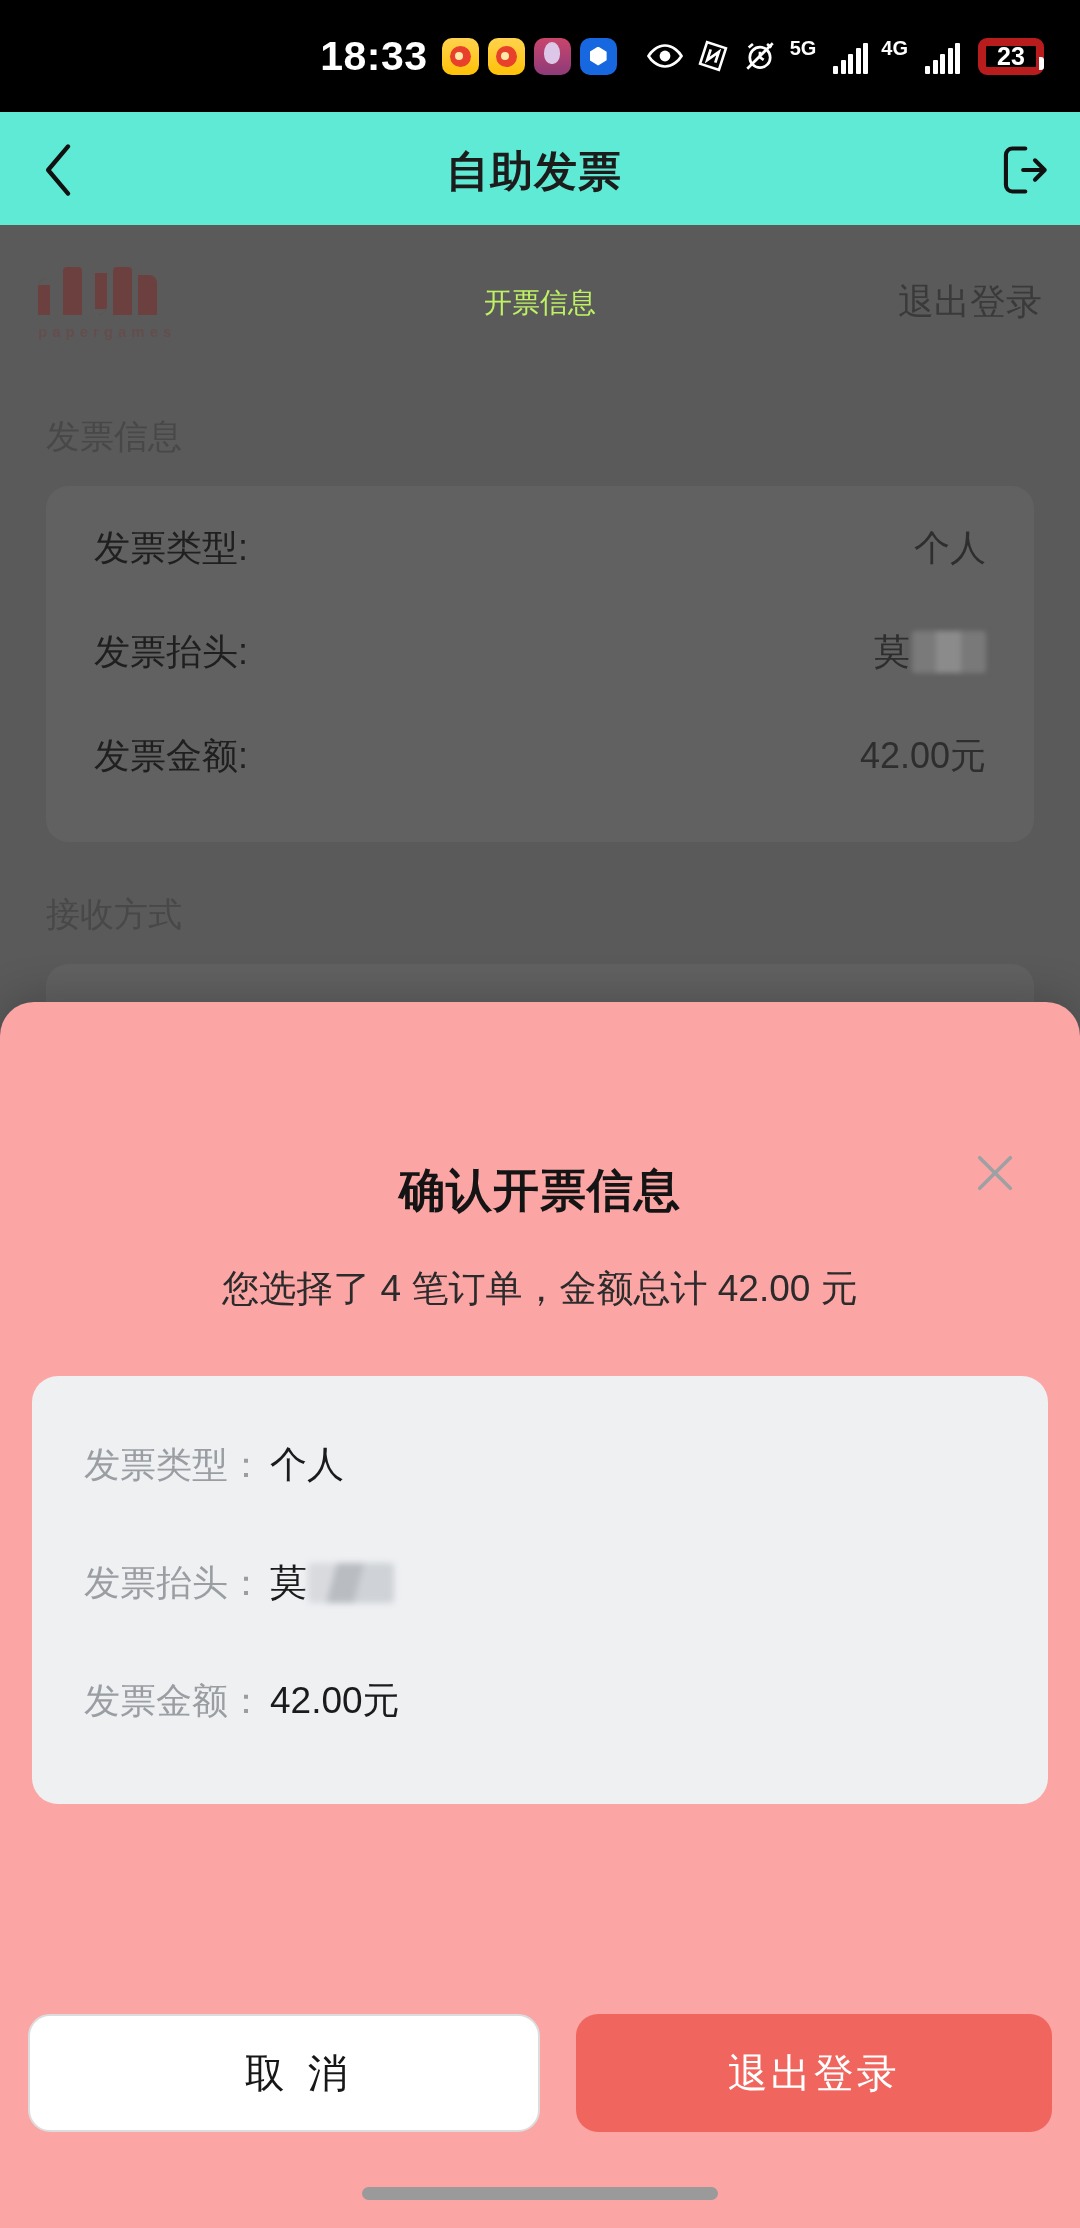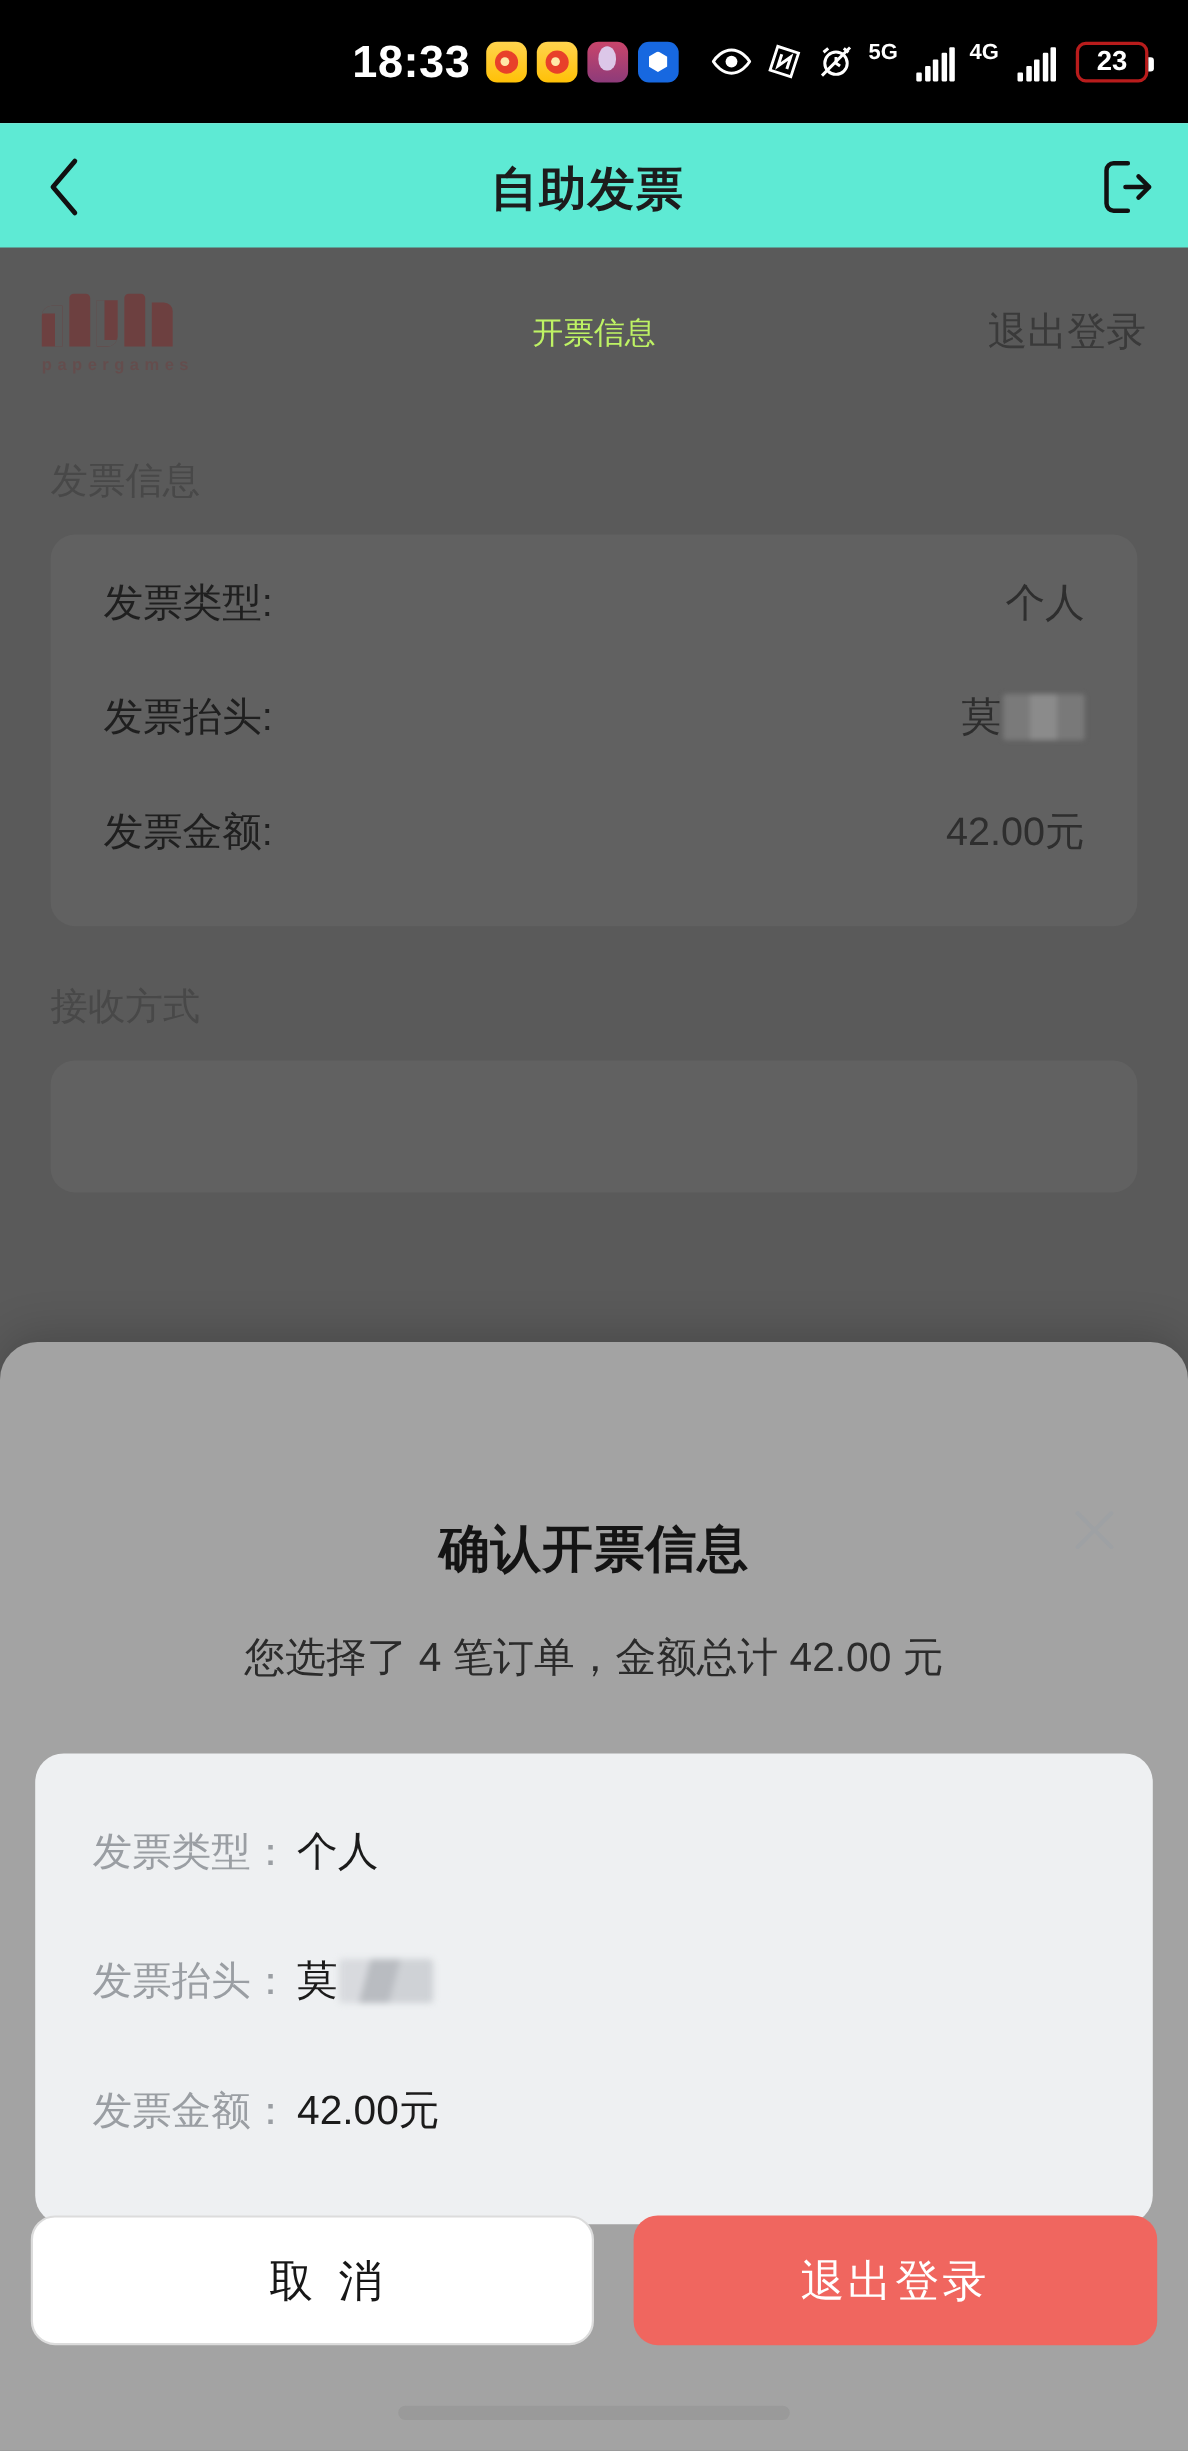--- a/index.html
+++ b/index.html
@@ -63,21 +63,21 @@
   .sig-label { color: #fff; font-size: 20px; font-weight: 700; line-height: 1;
                margin-bottom: 16px; margin-right: 1px; }
   .bars { display: flex; align-items: flex-end; gap: 2.5px; height: 29px; }
   .bars i { width: 5px; background: #fff; display: block; border-radius: 1px; }
   .bars i:nth-child(1){ height: 8px; }
   .bars i:nth-child(2){ height: 14px; }
   .bars i:nth-child(3){ height: 20px; }
   .bars i:nth-child(4){ height: 26px; }
   .bars i:nth-child(5){ height: 31px; }
   .batt {
-    width: 66px; height: 37px; border: 3px solid #b91c1c; border-radius: 9px;
+    width: 66px; height: 37px; border: 8px solid #b91c1c; border-radius: 9px;
     display: flex; align-items: center; justify-content: center;
     position: relative; margin-left: 5px;
   }
   .batt span { color: #ffffff; font-size: 25px; font-weight: 600; }
   .batt::after {
     content: ""; position: absolute; right: -8px; top: 11px;
     width: 5px; height: 13px; background: #ffffff; border-radius: 0 3px 3px 0;
   }
 
   
@@ -168,22 +168,22 @@
       linear-gradient(90deg,#7a7a7a 33%, #8b8b8b 33% 66%, #797979 66%),
       #828282;
     filter: blur(2.5px);
     border-radius: 3px;
     vertical-align: middle;
   }
 
   
   .sheet {
     position: absolute; left: 0; bottom: 0;
-    width: 1080px; height: 1008px;
-    background: #a3a3a3;
+    width: 1080px; height: 1226px;
+    background: #fca5a5;
     border-radius: 34px 34px 0 0;
     box-shadow: 0 -8px 40px rgba(0,0,0,.18);
   }
   .sheet-close {
     position: absolute; top: 144px; right: 56px;
     width: 58px; height: 58px;
     display: flex; align-items: center; justify-content: center;
   }
   .sheet-title {
     padding-top: 158px;

